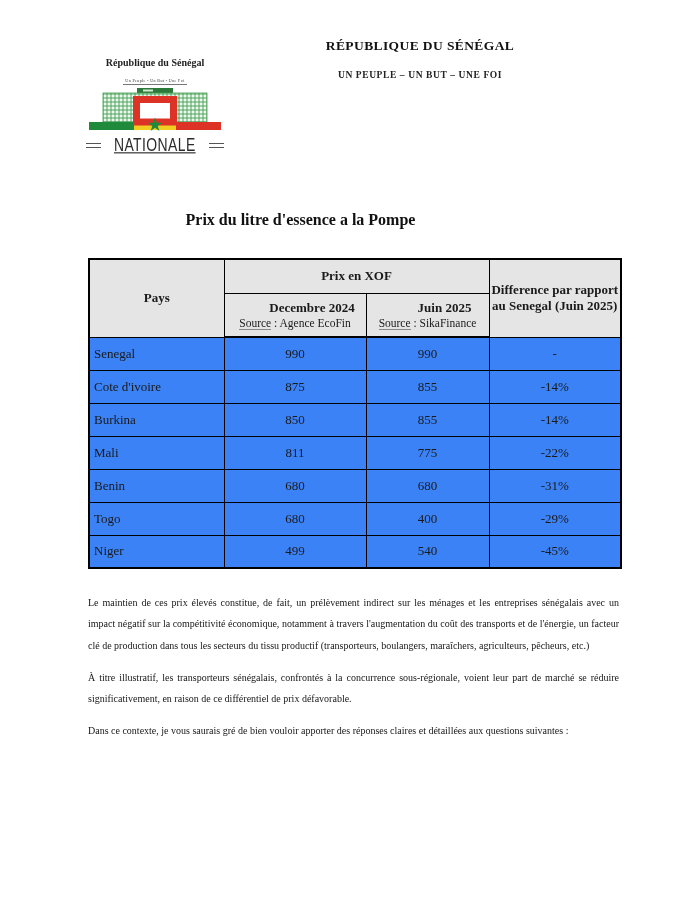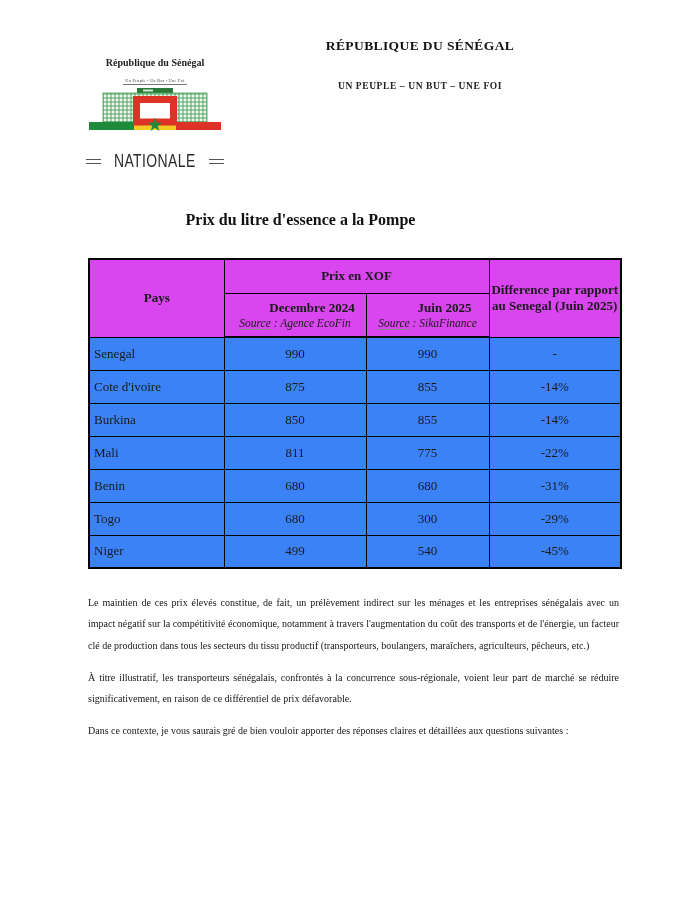--- a/index.html
+++ b/index.html
@@ -5,49 +5,49 @@
   * { margin:0; padding:0; box-sizing:border-box; }
   html,body { background:#ffffff; }
   body {
     width:700px; height:905px; position:relative;
     font-family:"Liberation Serif", serif; color:#1a1a1a; overflow:hidden;
   }
 
   
   .rep-block { position:absolute; left:275px; top:38px; width:290px; text-align:center; }
   .rep-title { font-weight:bold; font-size:13.5px; letter-spacing:0.4px; color:#111; }
-  .rep-motto { font-weight:bold; font-size:9.5px; letter-spacing:0.6px; margin-top:27px; color:#222; }
+  .rep-motto { font-weight:bold; font-size:9.5px; letter-spacing:0.6px; margin-top:16px; color:#222; }
 
   
   .logo { position:absolute; left:86px; top:57px; width:138px; text-align:center; }
   .logo-republic { font-weight:bold; font-size:10px; color:#222; }
   .logo-motto { font-size:4px; letter-spacing:0.4px; color:#333; margin-top:1px;
                 display:inline-block; border-bottom:0.5px solid #777; padding:0 2px 1px; }
   .logo-building { display:block; margin:2px auto 0; }
   .logo-assemblee { font-family:"Liberation Serif", serif; font-weight:bold; font-size:25px;
                     line-height:1; letter-spacing:0.5px; color:#151515; margin-top:2px; }
-  .logo-nationale-row { display:flex; align-items:center; justify-content:center; gap:4px; margin-top:17px; }
+  .logo-nationale-row { display:flex; align-items:center; justify-content:center; gap:4px; margin-top:1px;text-decoration:underline; }
   .dbl-line { width:17px; height:5px; border-top:1.5px solid #555; border-bottom:1.5px solid #555; }
   .logo-nationale { font-family:"Liberation Sans", sans-serif; font-size:17px; line-height:1;
                     color:#2b2b2b; transform:scale(0.82,1.05); letter-spacing:0.5px; }
 
   
   .doc-title { position:absolute; top:211px; left:0; width:601px; text-align:center;
                font-weight:bold; font-size:16px; color:#111; }
 
   
   .price-table { position:absolute; left:88px; top:258px; width:532px;
                  border-collapse:collapse; border:2px solid #000; table-layout:fixed; }
   .price-table th, .price-table td { border:1px solid #000; font-size:13px; }
-  .price-table th { background:#d946ef; font-weight:bold; text-align:center; vertical-align:middle; }
+  .price-table th { background:#e5e5e5; font-weight:bold; text-align:center; vertical-align:middle; }
   .row-top { height:34px; }
   .row-sub { height:44px; }
   .price-table thead tr:last-child th { border-bottom:2px solid #000; }
   .sub-label { display:block; font-size:13px;padding-left:34px; }
-  .sub-source { display:block; font-weight:normal; font-style:italic; font-size:11.5px; margin-top:1px; }
+  .sub-source { display:block; font-weight:normal; font-size:11.5px; margin-top:1px; }
   .src-underline { border-bottom:1px solid #8a8a8a; }
   .sep { white-space:pre; }
   .price-table tbody tr { height:33px; }
   .price-table tbody td { background:#3b82f6; vertical-align:middle; }
   .cell-pays { text-align:left; padding-left:4px; }
   .cell-num, .cell-diff { text-align:center; }
 
   
   .body-text { position:absolute; left:88px; top:592px; width:531px;
                font-size:10px; line-height:21.3px; text-align:justify; color:#161616; }
@@ -140,21 +140,21 @@
     </tr>
     <tr>
       <td class="cell-pays">Benin</td>
       <td class="cell-num">680</td>
       <td class="cell-num">680</td>
       <td class="cell-diff">-31%</td>
     </tr>
     <tr>
       <td class="cell-pays">Togo</td>
       <td class="cell-num">680</td>
-      <td class="cell-num">300</td>
+      <td class="cell-num">400</td>
       <td class="cell-diff">-29%</td>
     </tr>
     <tr>
       <td class="cell-pays">Niger</td>
       <td class="cell-num">499</td>
       <td class="cell-num">540</td>
       <td class="cell-diff">-45%</td>
     </tr>
   </tbody>
 </table>

